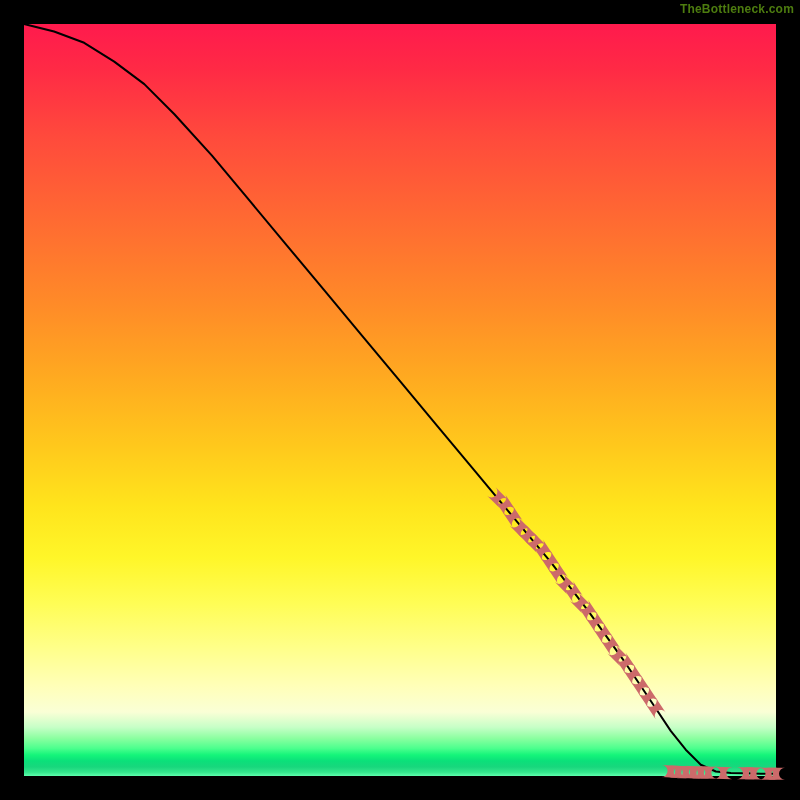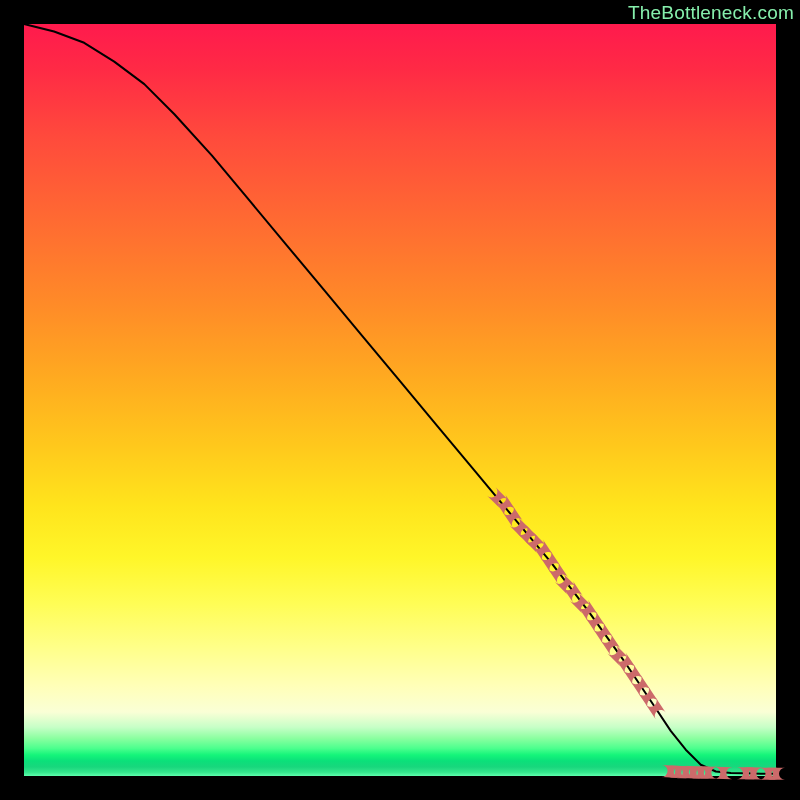--- a/index.html
+++ b/index.html
@@ -46,23 +46,23 @@
       #0be07a 98%,
       #18d77d 98.8%,
       #34e68c 99.5%,
       #5dffad 100%
     );
   }
   .watermark {
     position: absolute;
     top: 2px;
     right: 6px;
-    color: #86efac;
-    font-size: 19px;
-    font-weight: 400;
+    color: #4d7c0f;
+    font-size: 12px;
+    font-weight: 700;
     letter-spacing: 0.2px;
     user-select: none;
   }
   svg.overlay {
     position: absolute;
     left: 0;
     top: 0;
     width: 752px;
     height: 752px;
     overflow: visible;

